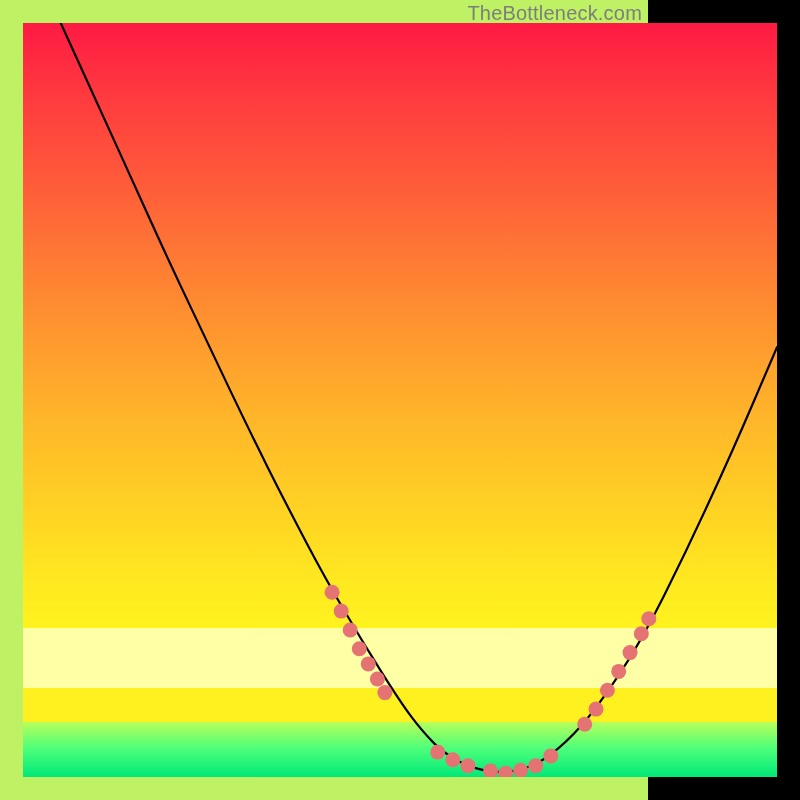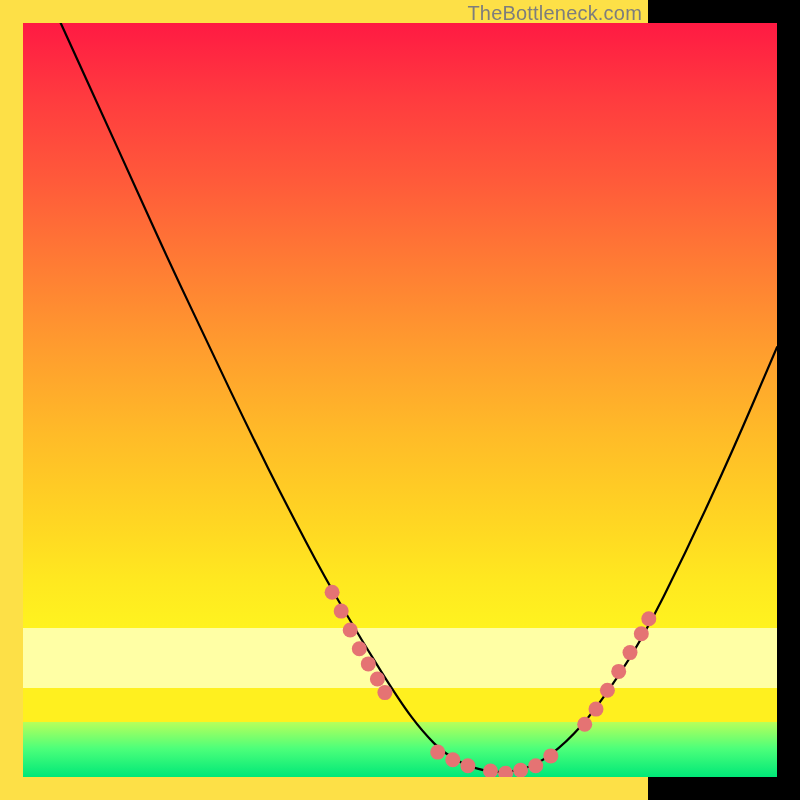--- a/index.html
+++ b/index.html
@@ -10,21 +10,21 @@
     background: #000;
     overflow: hidden;
     font-family: Arial, Helvetica, sans-serif;
   }
   .frame {
     position: absolute;
     top: 0;
     left: 0;
     width: 648px;
     height: 800px;
-    background: #fde047;
+    background: #bef264;
   }
   .plot-area {
     position: absolute;
     top: 23px;
     left: 23px;
     width: 754px;
     height: 754px;
     
   }
   .band {

